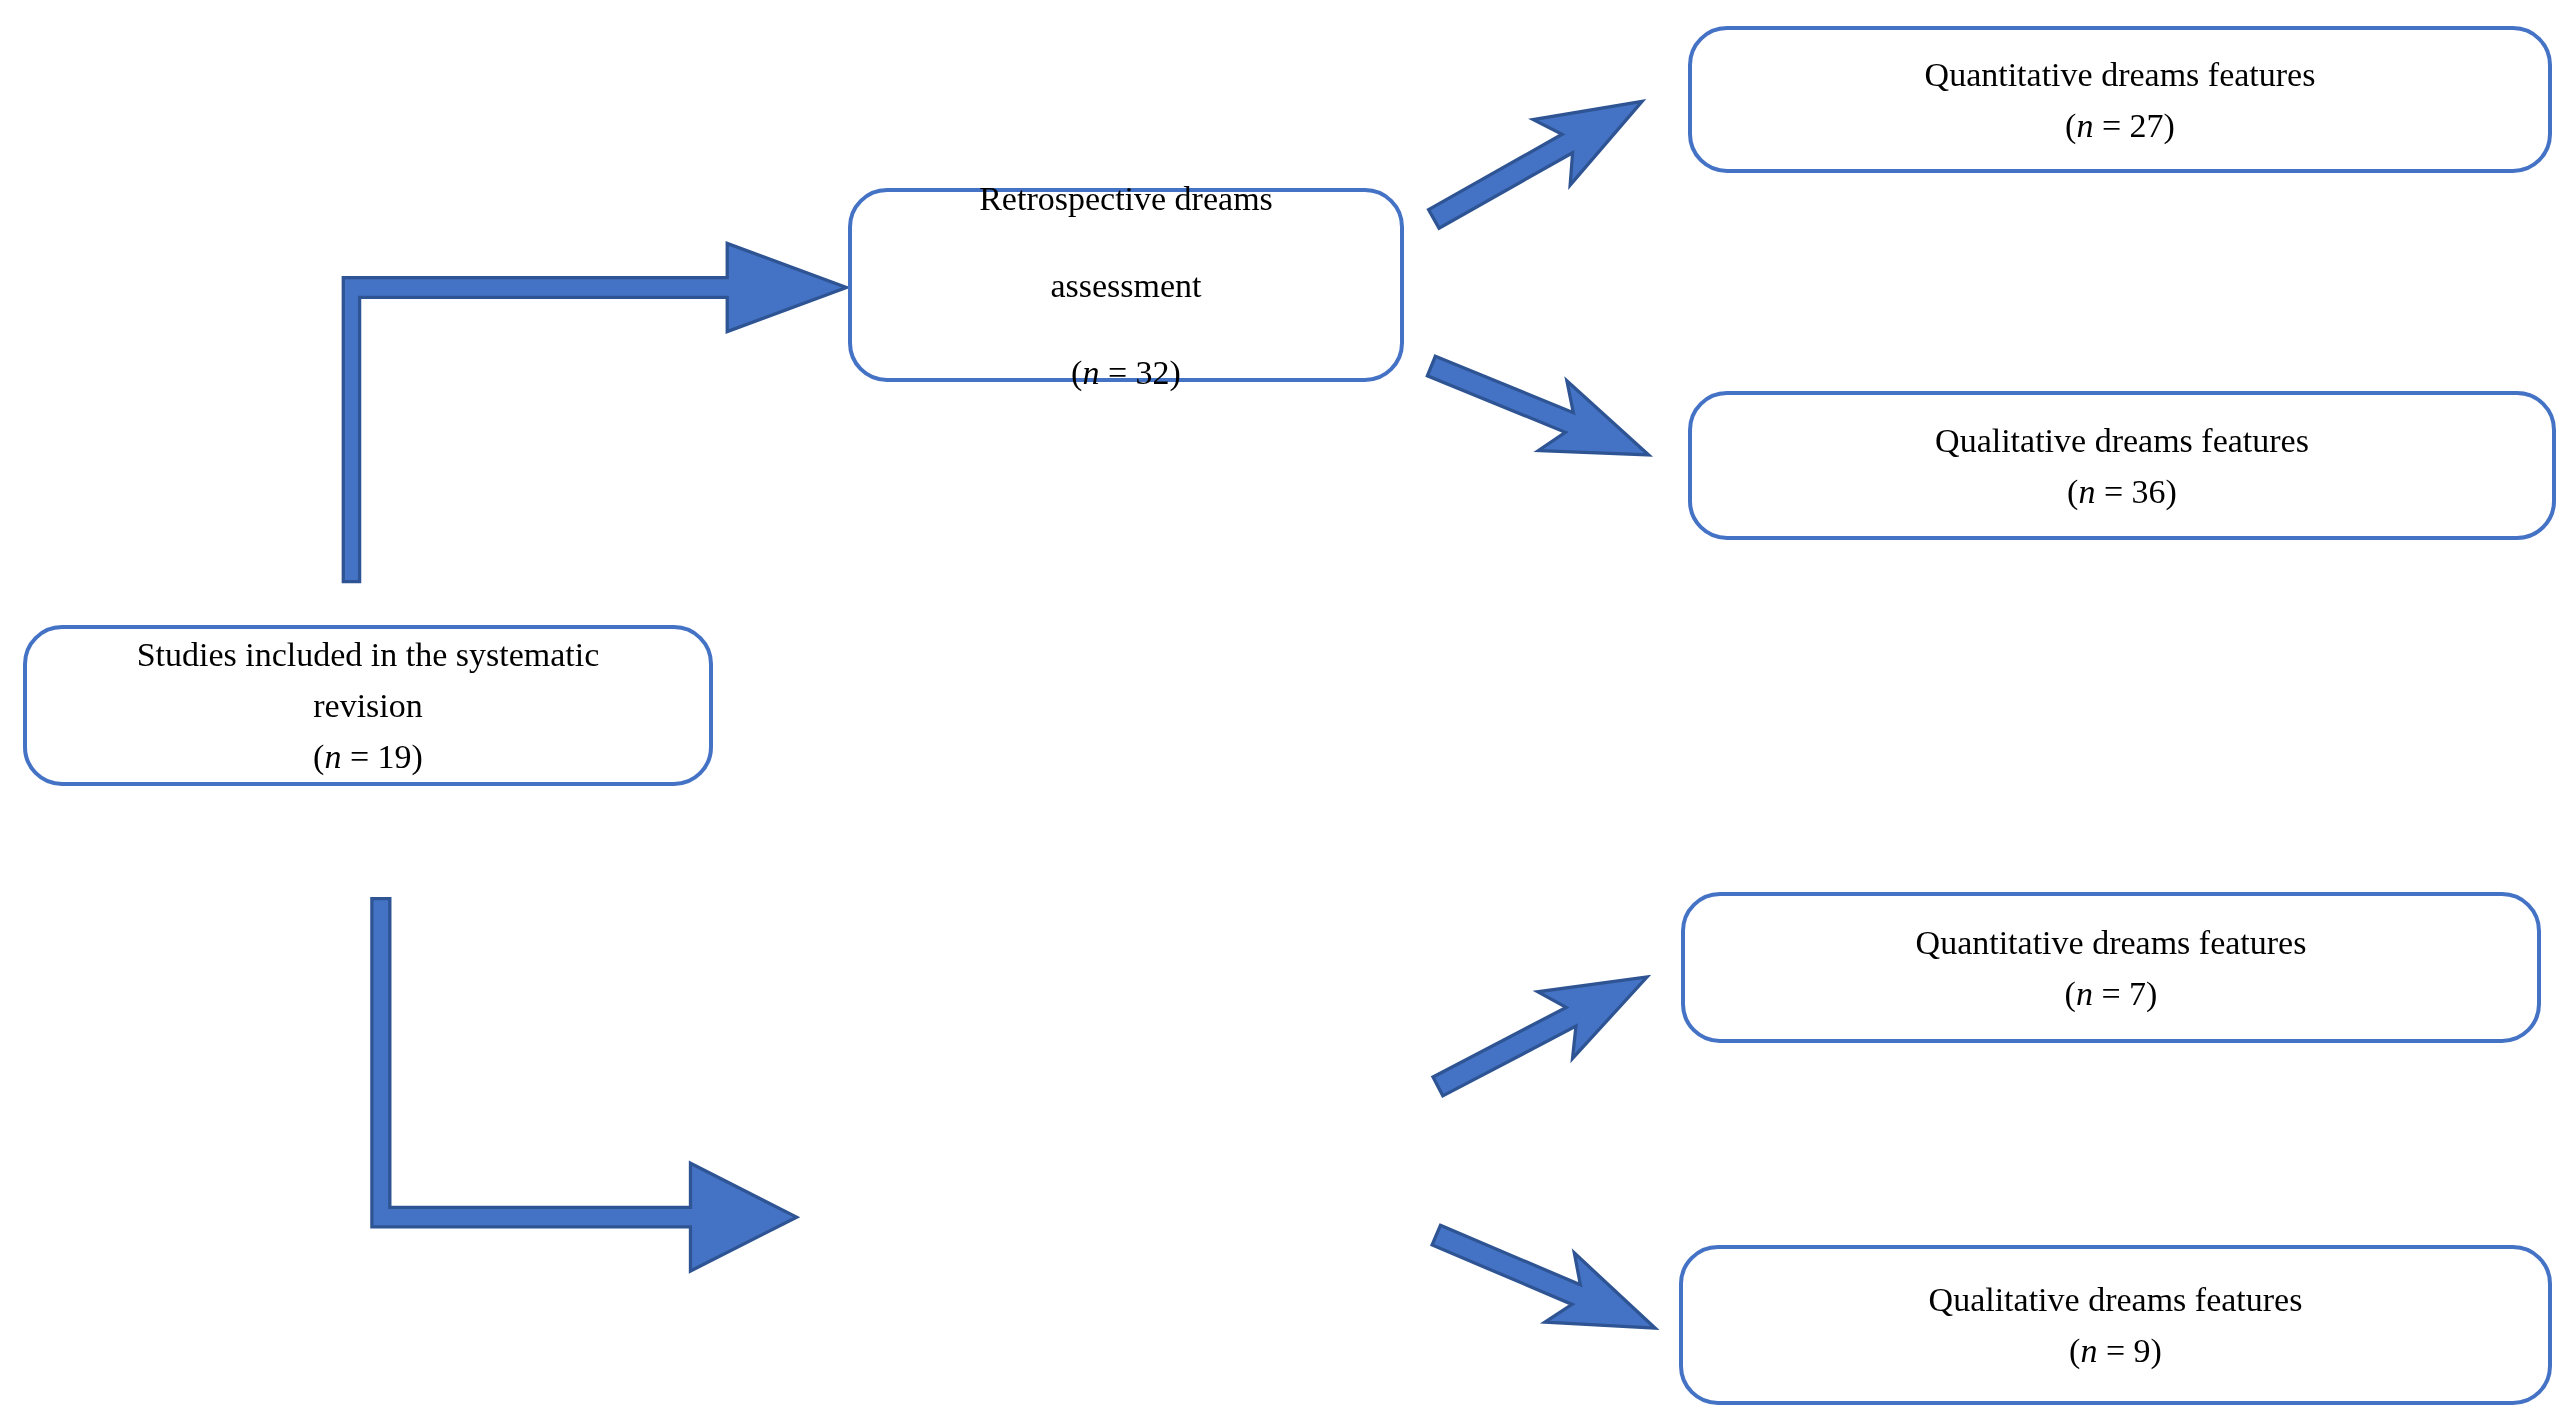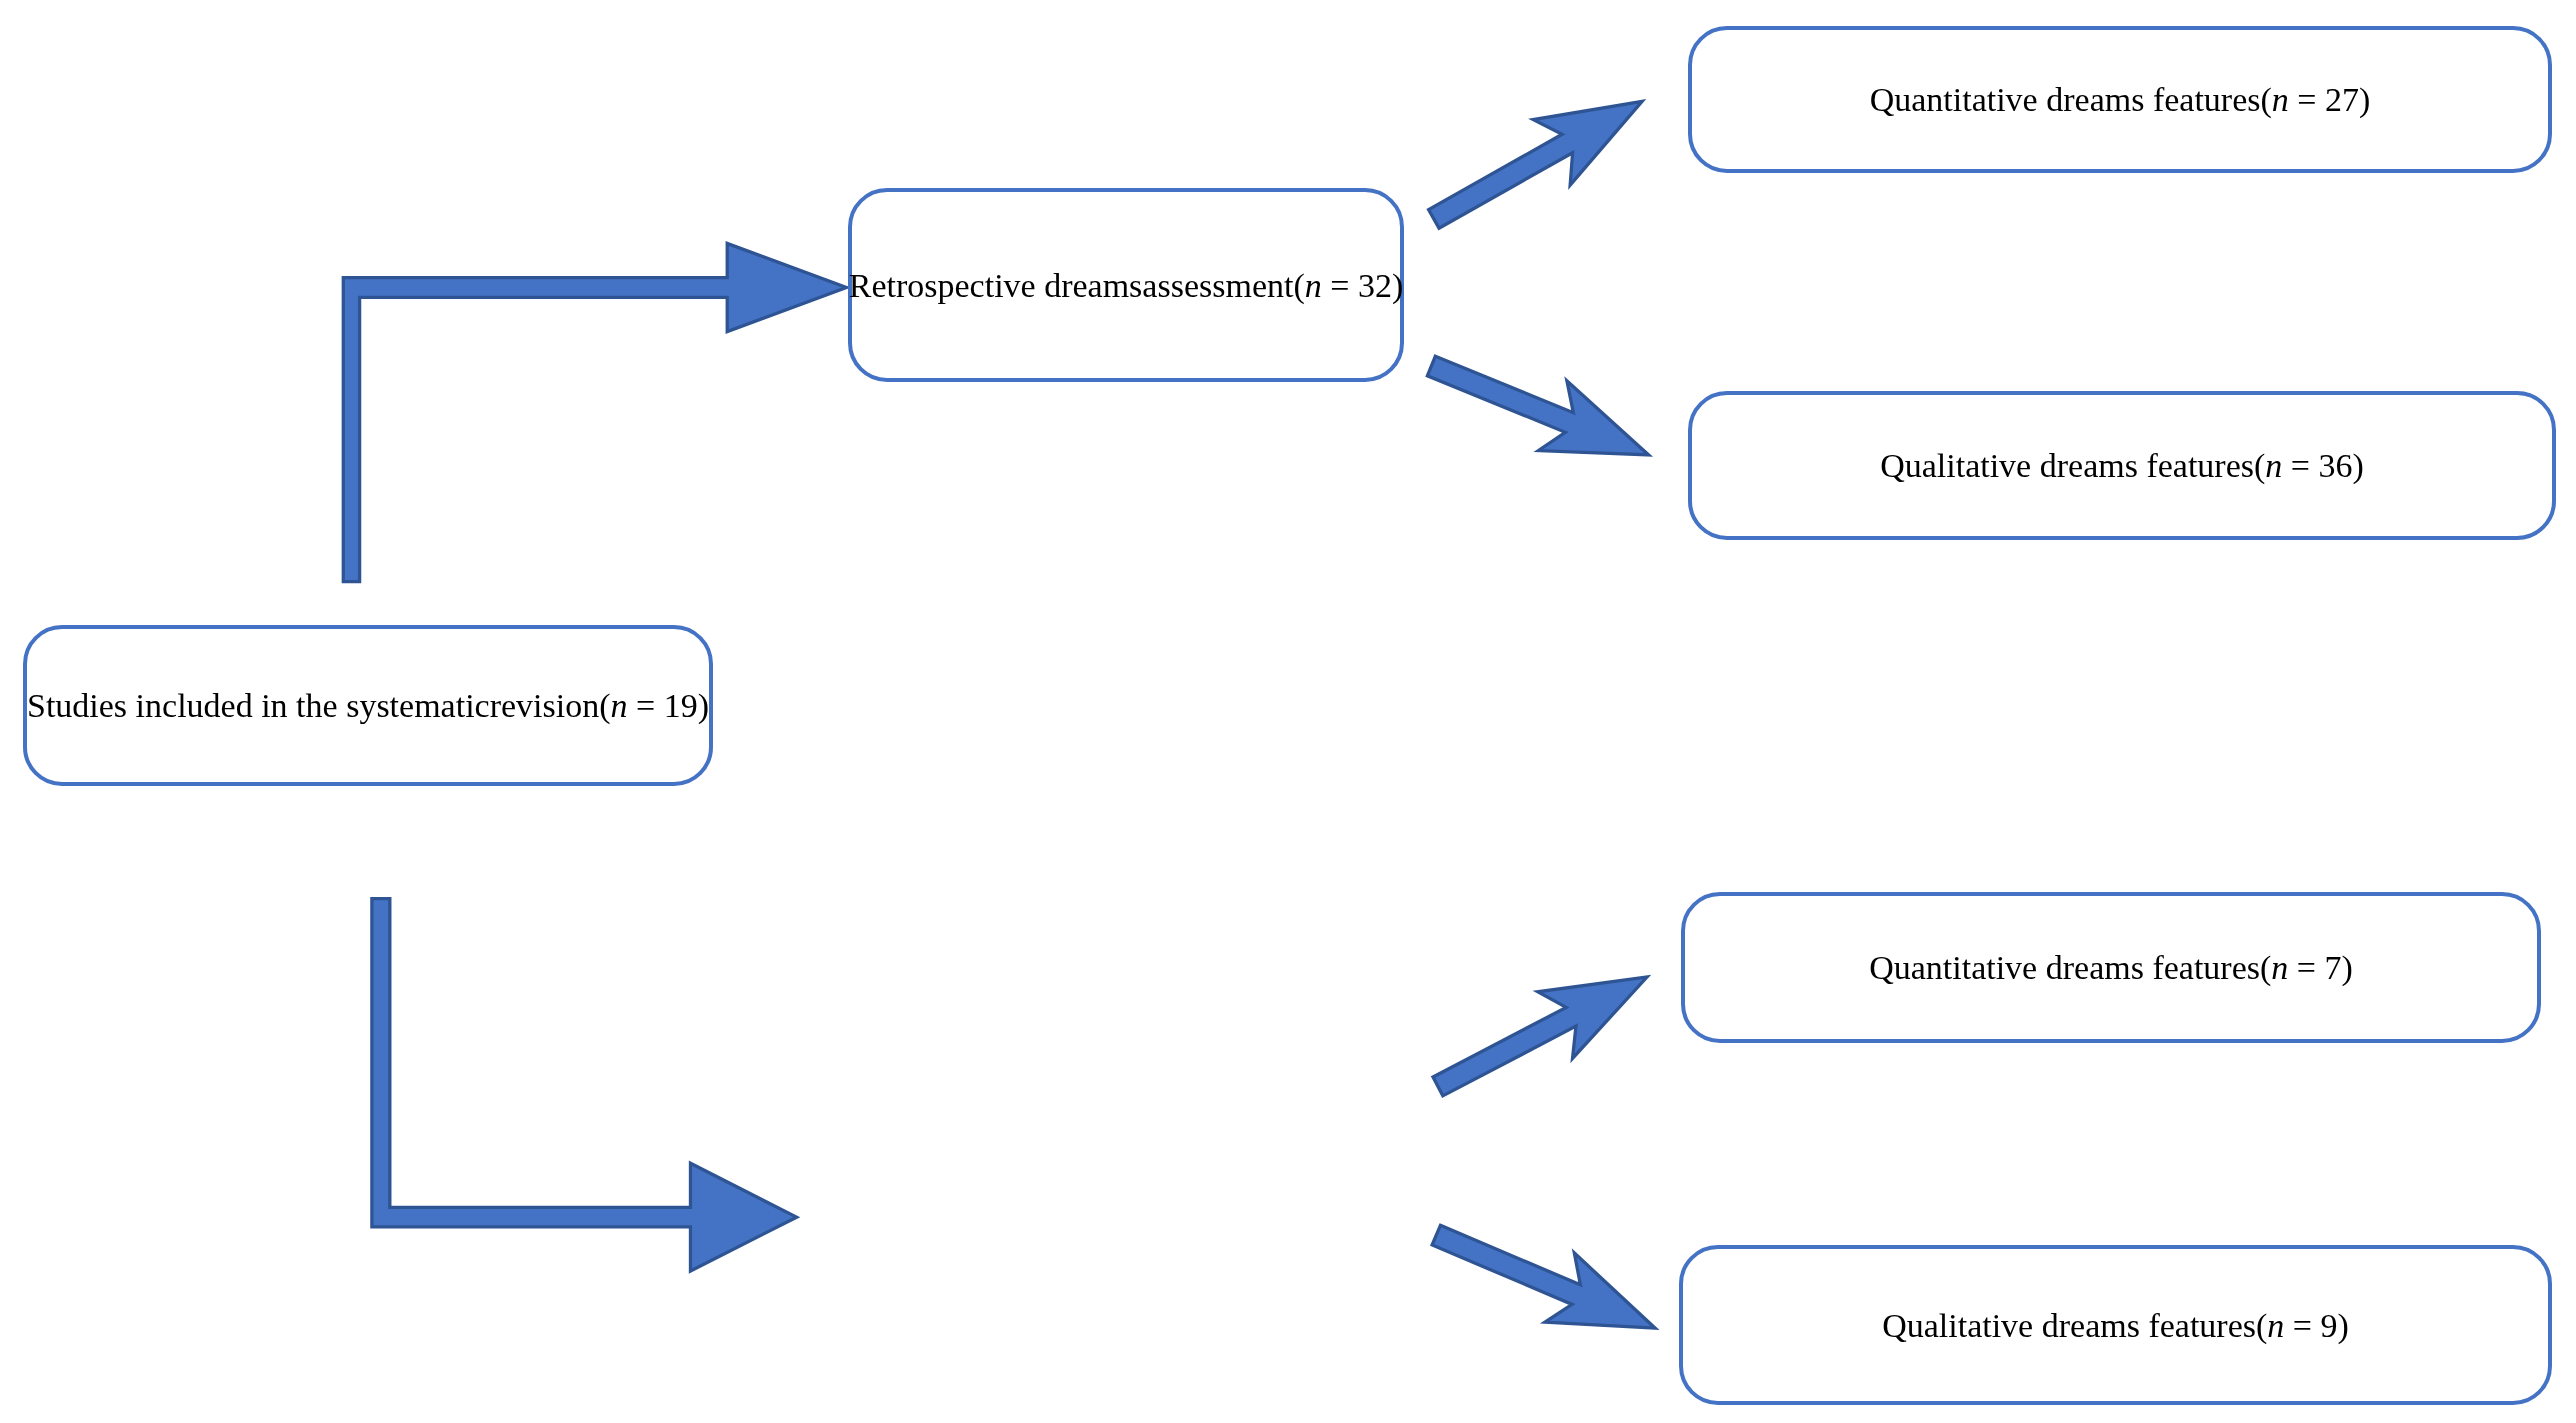--- a/index.html
+++ b/index.html
@@ -17,33 +17,33 @@
     left: 0; top: 0;
     width: 2576px; height: 1423px;
   }
   .node {
     position: absolute;
     box-sizing: border-box;
     background: #ffffff;
     border: 4.1px solid #4472c4;
     border-radius: 39px;
     display: flex;
-    flex-direction: row;
+    flex-direction: column;
     align-items: center;
     justify-content: center;
     text-align: center;
     font-size: 34px;
     line-height: 1.5;
     padding: 0 24.5px;
   }
   .node .line { white-space: nowrap; }
   .node .count i { font-style: italic; }
   
   #node-root        { left: 23px;   top: 625px;  width: 690px;  height: 161px; }
-  #node-retro       { left: 848px; top: 188px;  width: 556px;  height: 194px; }
+  #node-retro       { left: 848px; top: 188px;  width: 556px;  height: 194px; gap: 36px; }
   #node-pros        { left: 848px; top: 1075px; width: 552px;  height: 196px; }
   #node-retro-quant { left: 1688px; top: 26px;   width: 864px; height: 147px; }
   #node-retro-qual  { left: 1688px; top: 391px;  width: 868px; height: 149px; }
   #node-pros-quant  { left: 1681px; top: 892px; width: 860px; height: 151px; }
   #node-pros-qual   { left: 1679px; top: 1245px; width: 873px; height: 160px; }
 </style>
 </head>
 <body>
 
 <div class="canvas">

